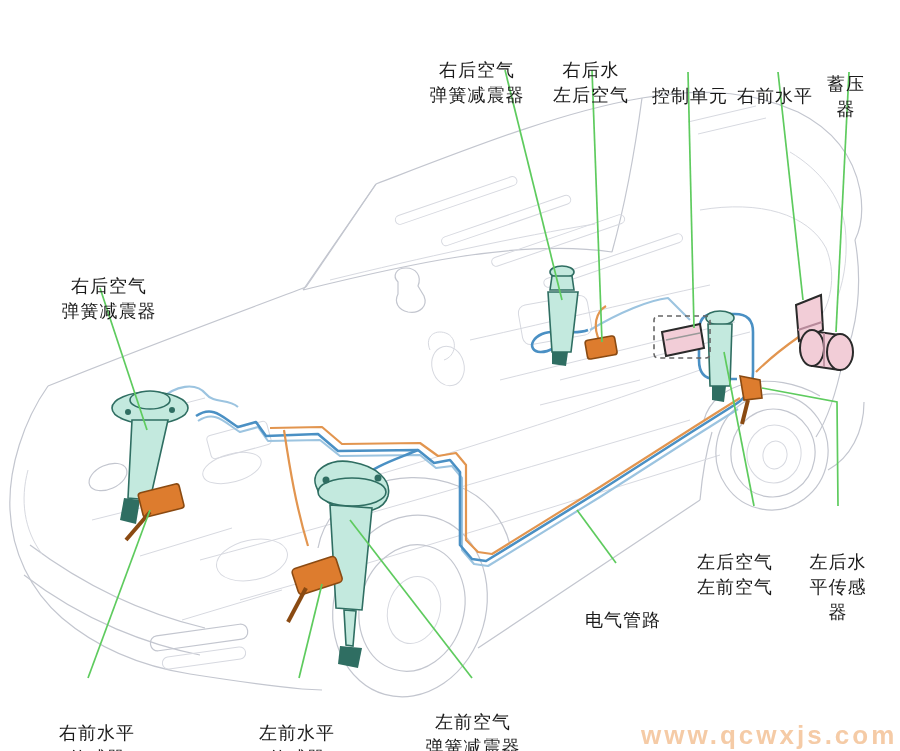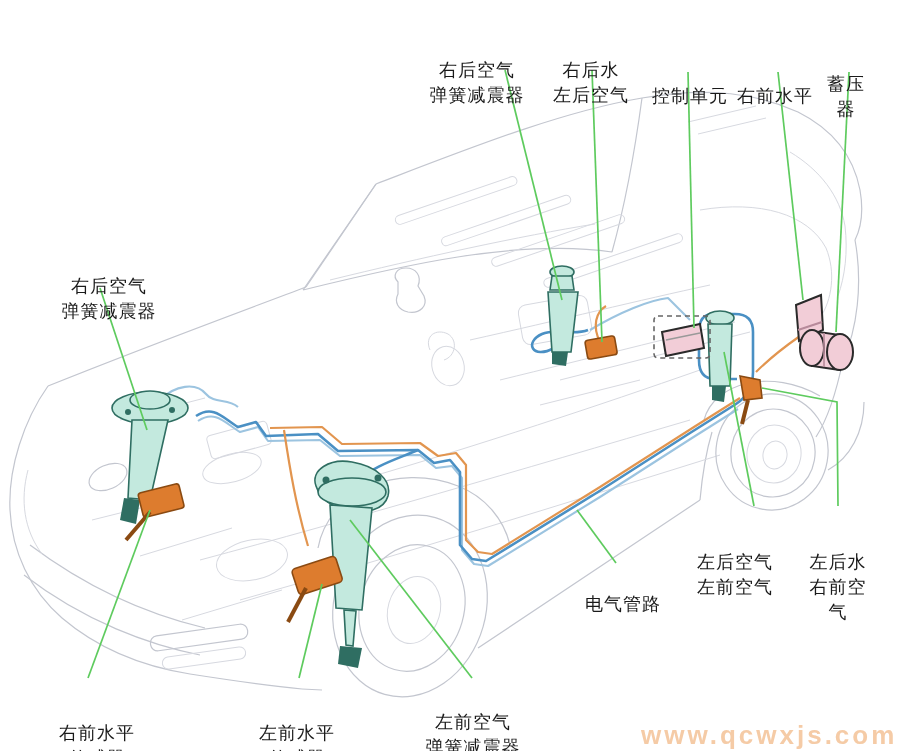--- a/index.html
+++ b/index.html
@@ -199,22 +199,22 @@
   <div class="lbl" style="left:591px;top:18px">右后水
 左后空气</div>
   <div class="lbl" style="left:690px;top:44px">控制单元</div>
   <div class="lbl" style="left:775px;top:44px">右前水平</div>
   <div class="lbl" style="left:846px;top:32px">蓄压器</div>
   <div class="lbl" style="left:109px;top:234px">右后空气
 弹簧减震器</div>
   <div class="lbl" style="left:735px;top:510px">左后空气
 左前空气</div>
   <div class="lbl" style="left:838px;top:510px">左后水
-右前空气</div>
-  <div class="lbl" style="left:623px;top:552px">电气管路</div>
+平传感器</div>
+  <div class="lbl" style="left:623px;top:568px">电气管路</div>
   <div class="lbl" style="left:97px;top:681px">右前水平
 传感器</div>
   <div class="lbl" style="left:297px;top:681px">左前水平
 传感器</div>
   <div class="lbl" style="left:473px;top:670px">左前空气
 弹簧减震器</div>
 
   <div class="wm2">www.qcwxjs.com</div>
 </div>
 

